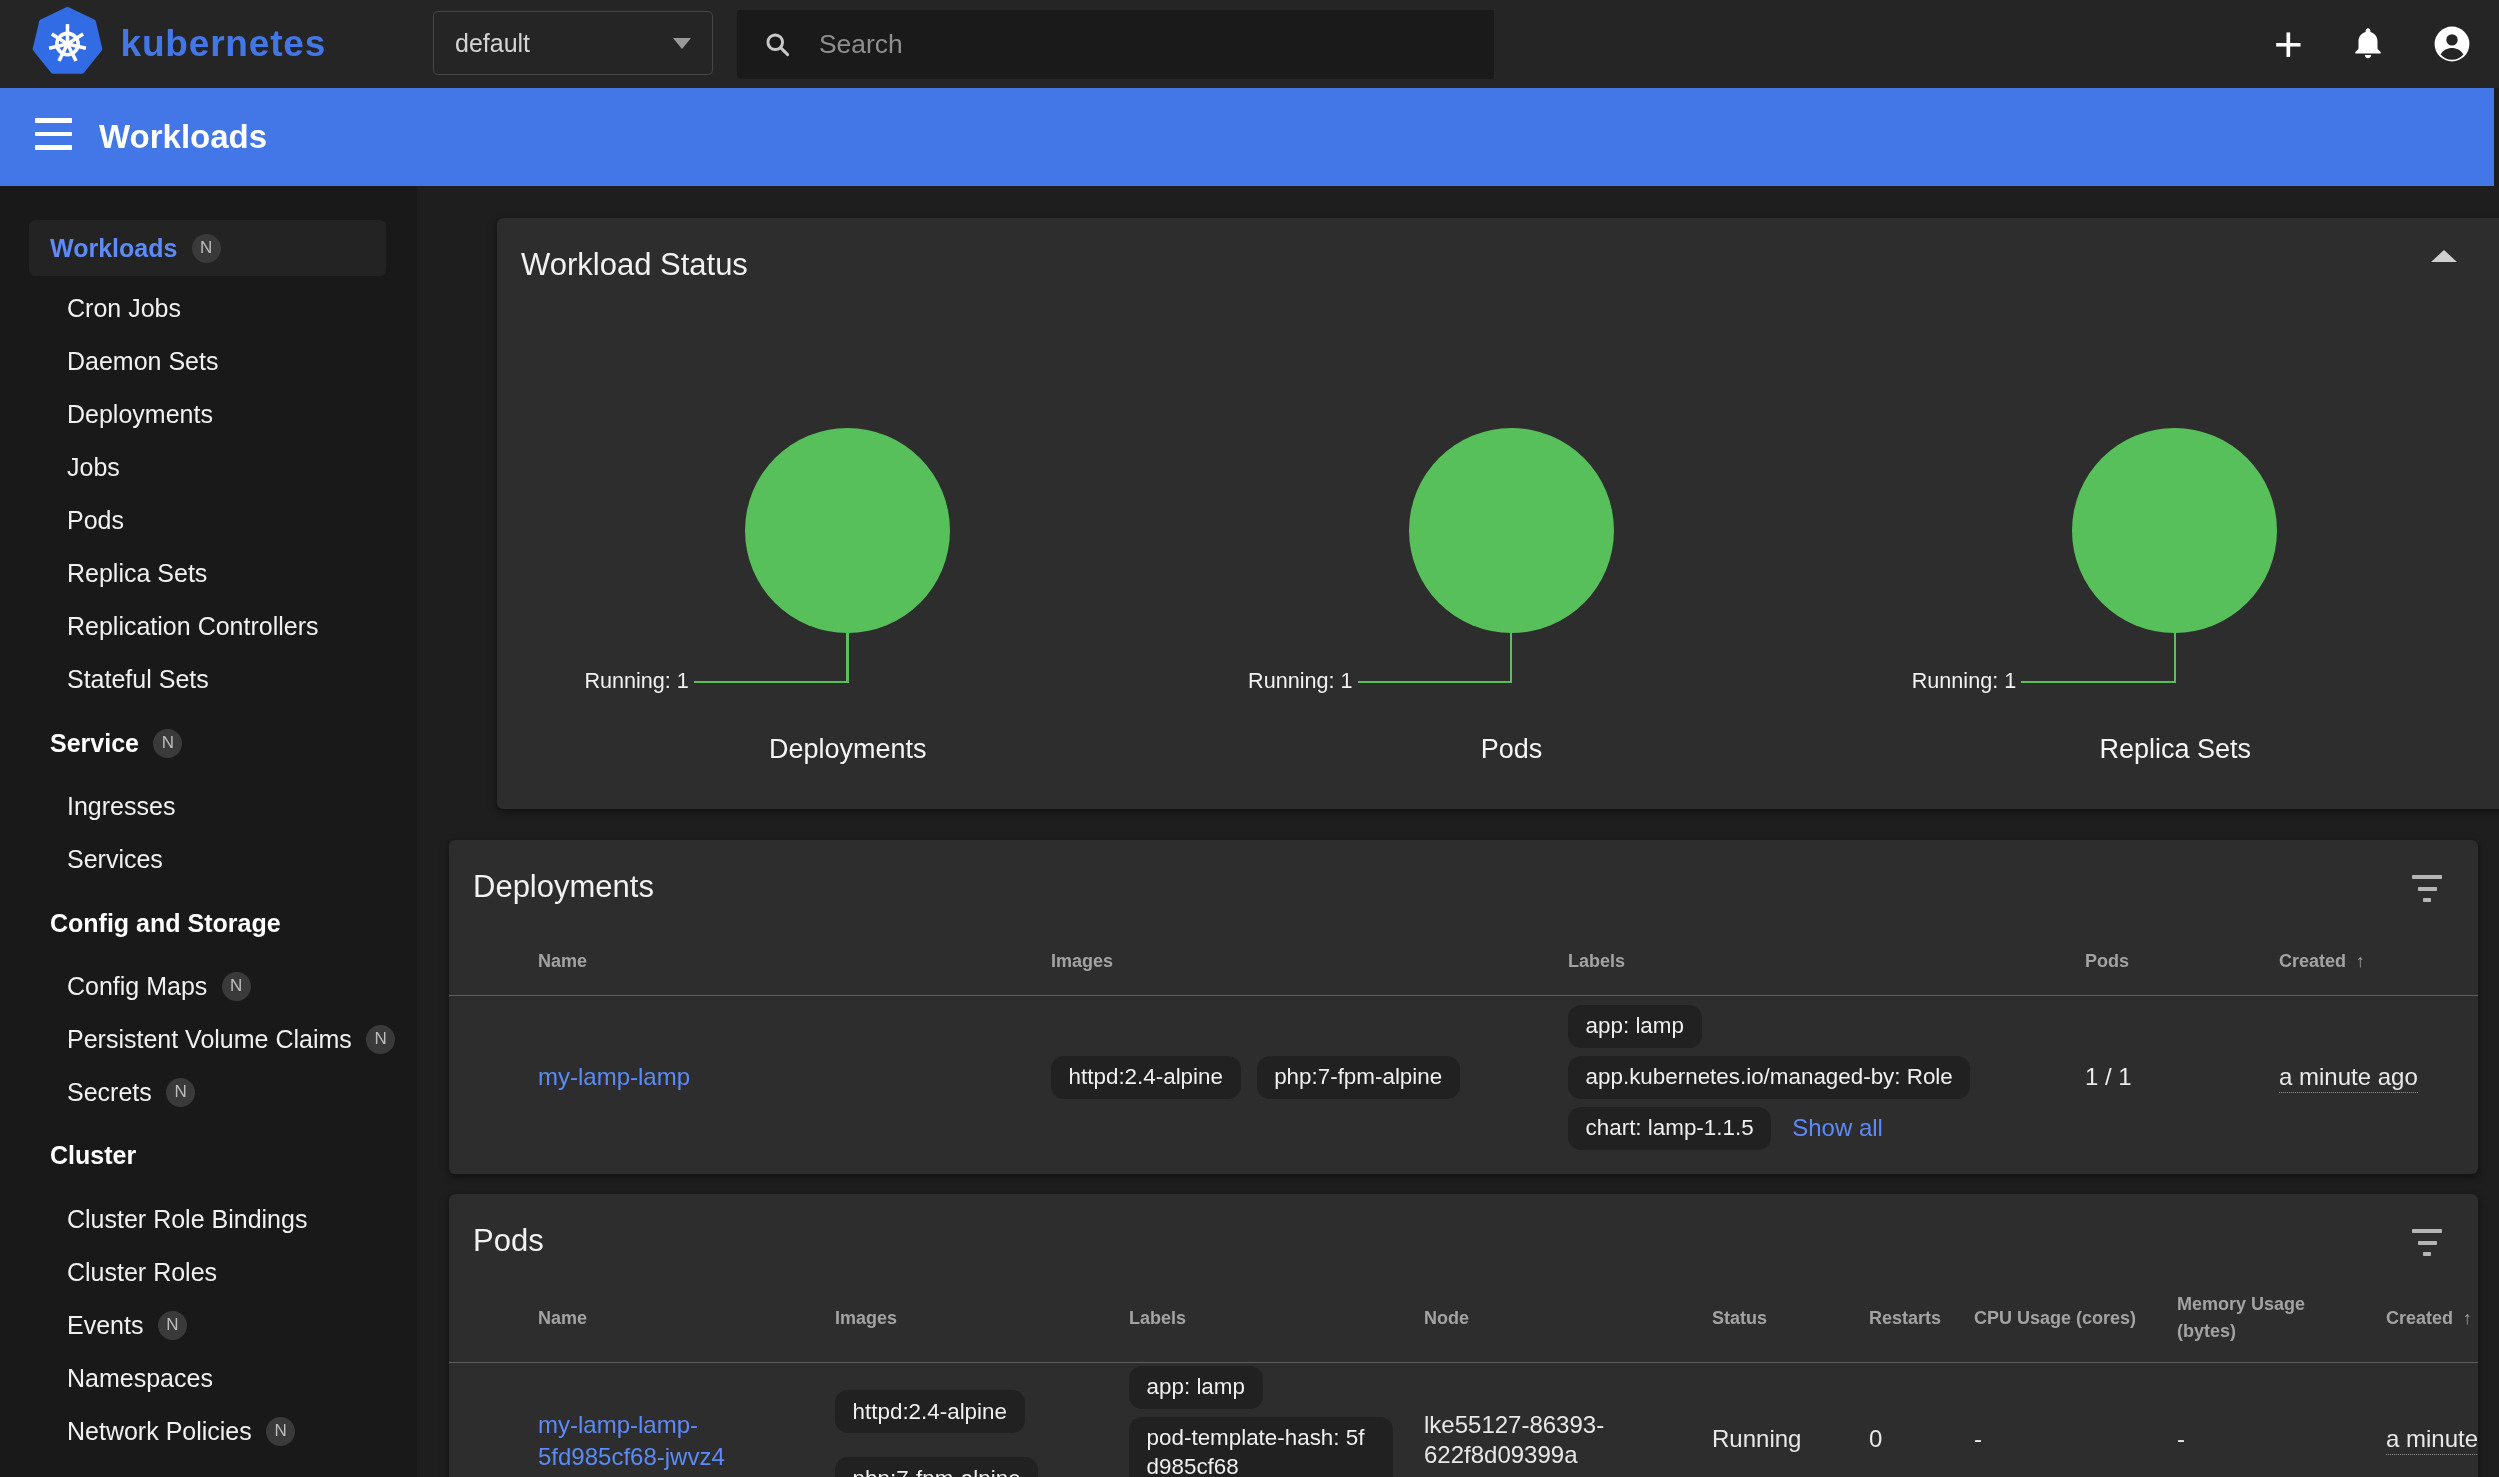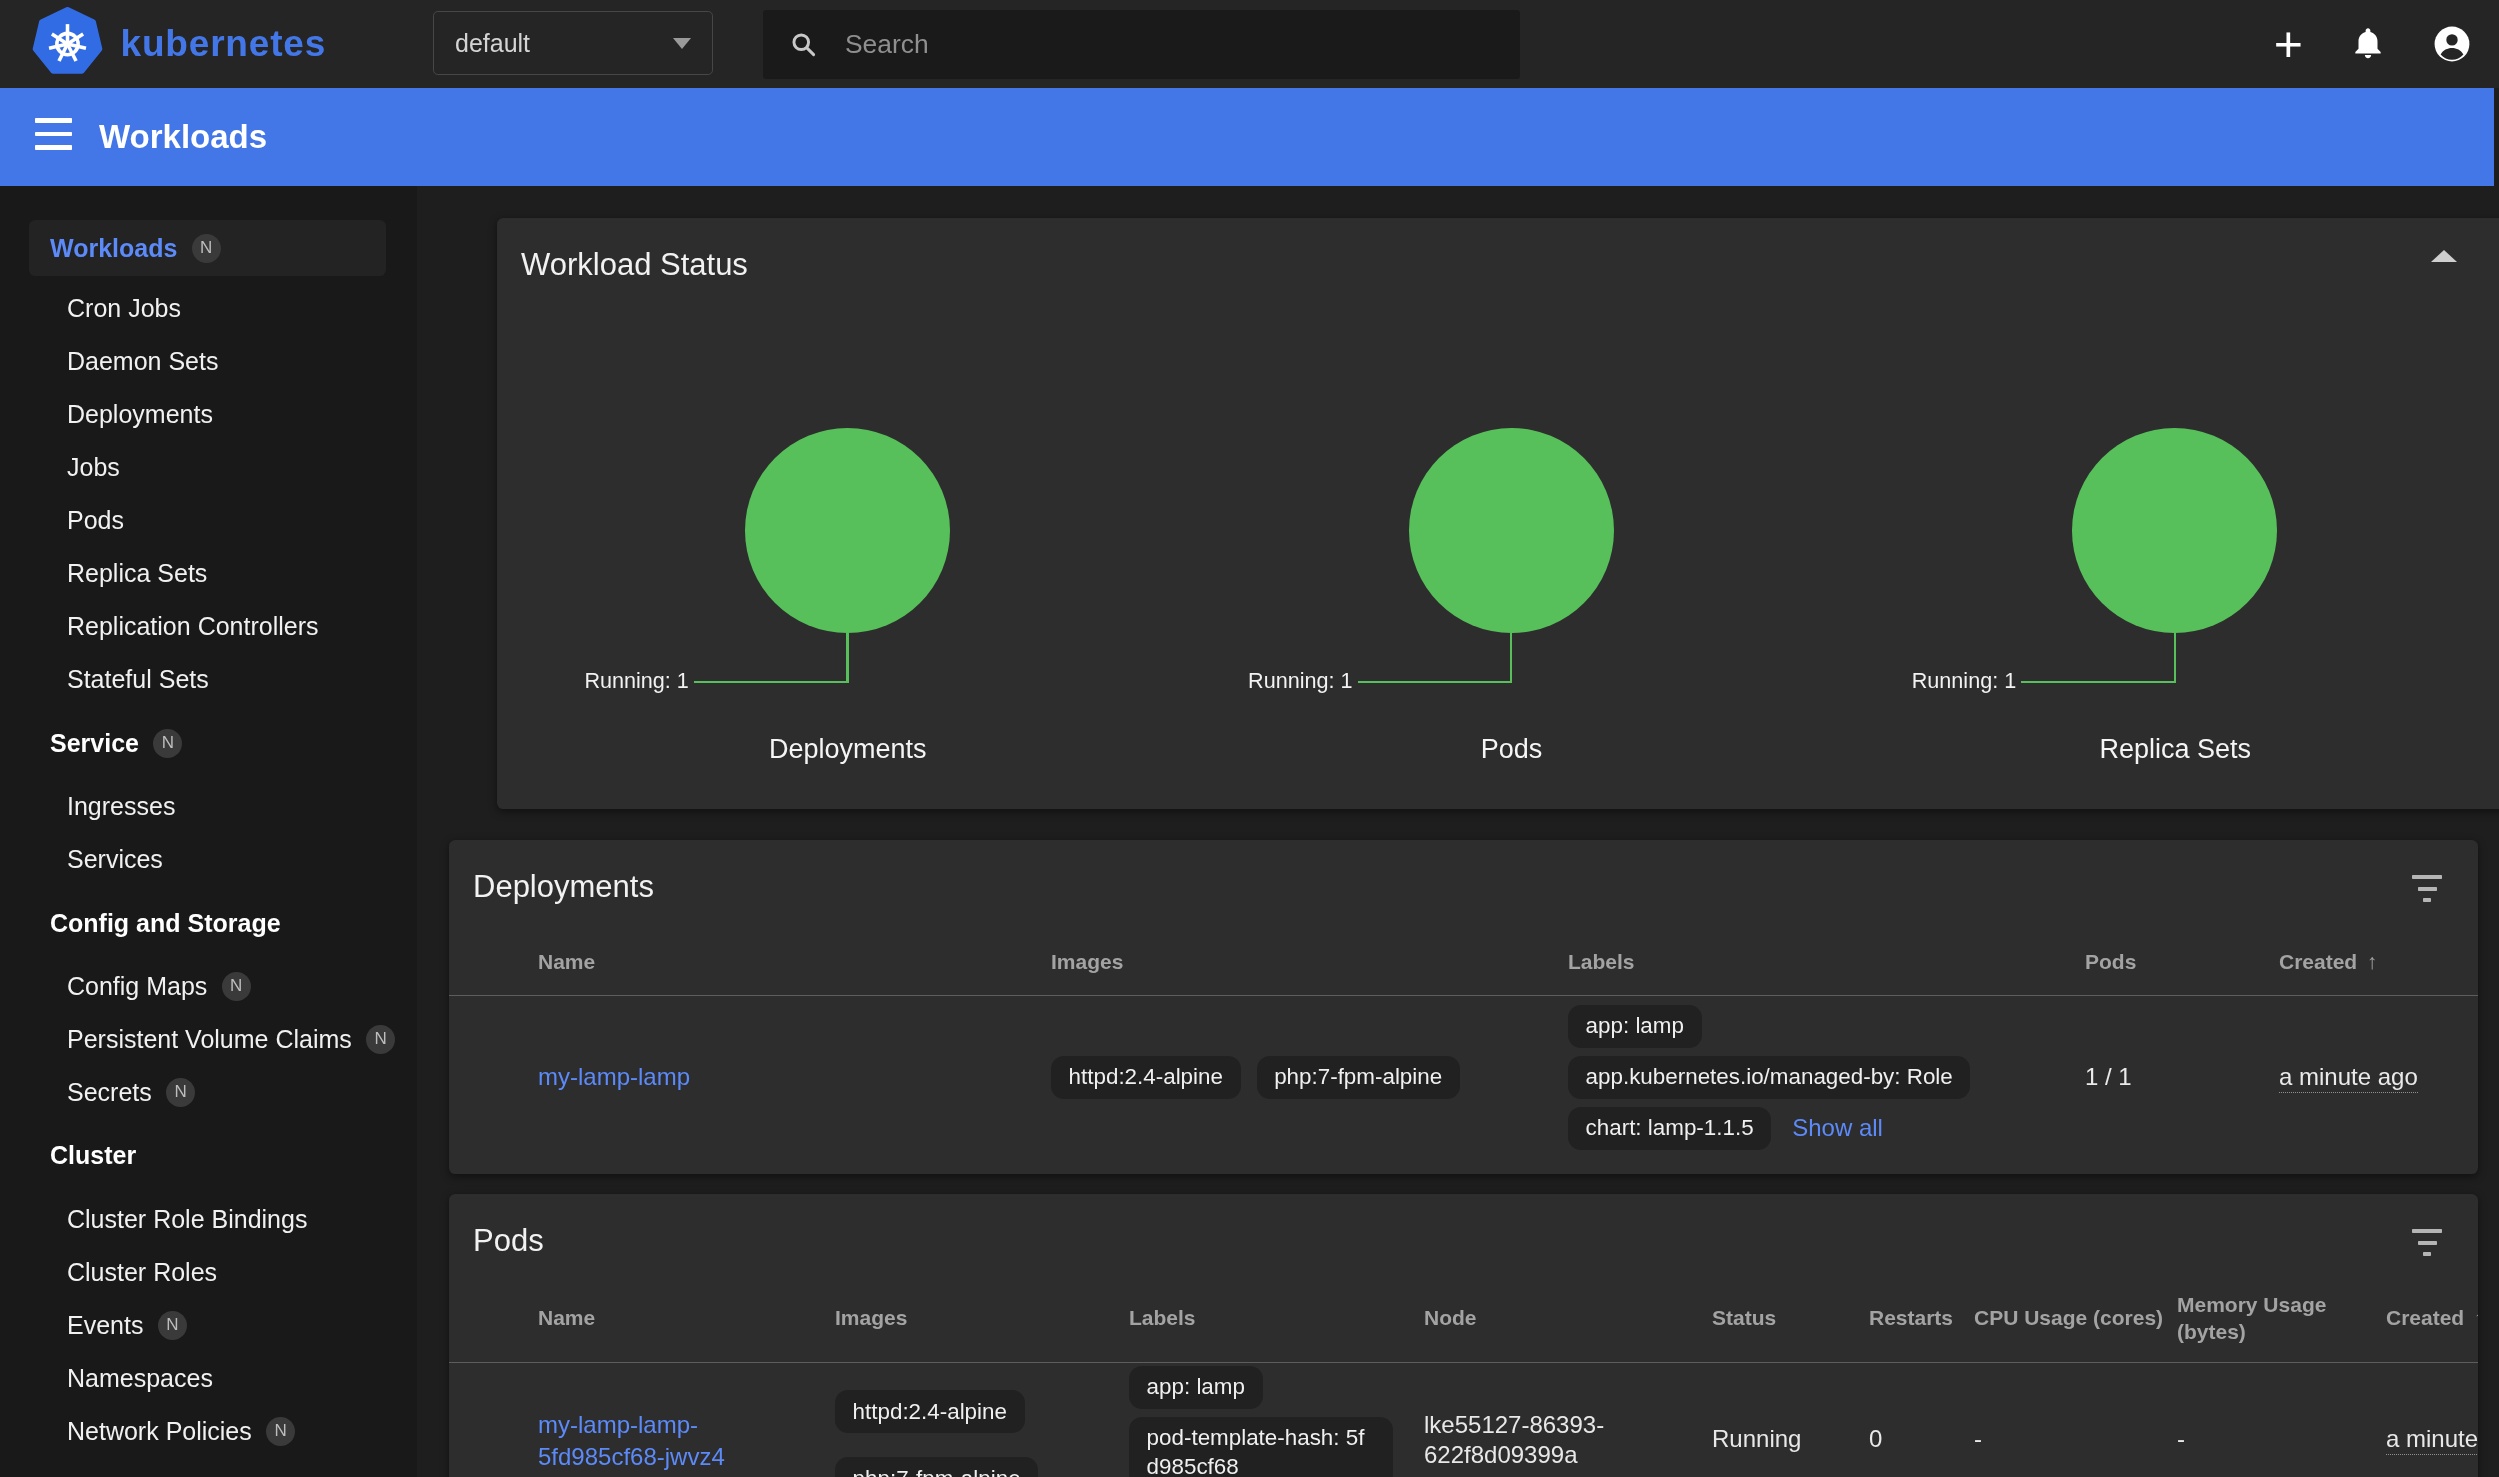--- a/index.html
+++ b/index.html
@@ -10,21 +10,21 @@
   
   .topbar{position:absolute;left:0;top:0;width:2500px;height:88px;background:#252525;z-index:5;}
   .logo{position:absolute;left:32px;top:8px;height:72px;display:flex;align-items:center;gap:17.6px;}
   .logo-text{font-size:37px;font-weight:600;color:#4377e8;letter-spacing:0.8px;}
   .ns-select{position:absolute;left:433px;top:11.2px;width:280px;height:64px;border:1.6px solid #474747;
              border-radius:4.8px;display:flex;align-items:center;justify-content:space-between;
              padding:0 21px;box-sizing:border-box;cursor:pointer;}
   .ns-value{font-size:25px;color:#d4d4d4;}
   .caret-down{width:0;height:0;border-left:9.6px solid transparent;border-right:9.6px solid transparent;
               border-top:11.2px solid #9a9a9a;}
-  .searchbar{position:absolute;left:763px;top:9.6px;width:757px;height:69px;background:#1a1a1a;
+  .searchbar{position:absolute;left:737px;top:9.6px;width:757px;height:69px;background:#1a1a1a;
              border-radius:3.2px;display:flex;align-items:center;padding-left:27px;gap:26px;box-sizing:border-box;}
   .search-glyph{width:27px;height:27px;flex:0 0 auto;}
   .searchbar input{background:transparent;border:none;outline:none;color:#e0e0e0;font-size:26.4px;
                    font-family:"Liberation Sans",sans-serif;width:625px;}
   .searchbar input::placeholder{color:#8f8f8f;}
   .top-icons{position:absolute;right:29px;top:0;height:88px;display:flex;align-items:center;gap:46px;}
   .plus-icon{font-size:50px;font-weight:300;color:#ffffff;line-height:1;cursor:pointer;}
   .icon-48{width:38px;height:38px;cursor:pointer;}
 
   
@@ -63,21 +63,21 @@
   #card-workload-status{top:218px;height:591px;margin-left:48px;}
   .charts{position:absolute;left:19px;right:19px;top:210px;height:353px;display:flex;}
   .chart-cell{flex:1;position:relative;height:353px;}
   .pie{position:absolute;left:calc(50% - 103px);top:0;width:205px;height:205px;border-radius:50%;}
   .leader-v{position:absolute;left:calc(50% - 1.6px);top:205px;width:2.4px;height:50px;background:#57c05b;}
   .leader-h{position:absolute;right:50%;top:253px;width:154px;height:2.4px;background:#57c05b;}
   .pie-label{position:absolute;top:240px;right:calc(50% + 159px);font-size:21.6px;color:#f2f2f2;white-space:nowrap;}
   .chart-title{position:absolute;top:306px;left:0;width:100%;text-align:center;font-size:27px;color:#f5f5f5;}
 
   
-  .hc{font-size:21px;color:#a3a3a3;font-weight:700;cursor:pointer;}
+  .hc{font-size:18px;color:#a3a3a3;font-weight:700;cursor:pointer;}
   .chip{display:inline-flex;align-items:center;background:#212121;border-radius:13px;height:43px;
         padding:0 17.6px;font-size:22.4px;color:#f0f0f0;white-space:nowrap;box-sizing:border-box;}
   .chip.wrap{white-space:normal;word-break:break-all;max-width:264px;height:auto;line-height:29px;
              padding:6.4px 17.6px;}
   .status-dot{width:21px;height:21px;border-radius:50%;}
   .link{color:#5c8af8;text-decoration:none;cursor:pointer;}
   .dotted{border-bottom:1.6px dotted #8f8f8f;padding-bottom:2.4px;white-space:nowrap;}
   .sort-arrow{margin-left:9.6px;font-weight:400;}
   .sort-arrow::after{content:"\2191";}
 

